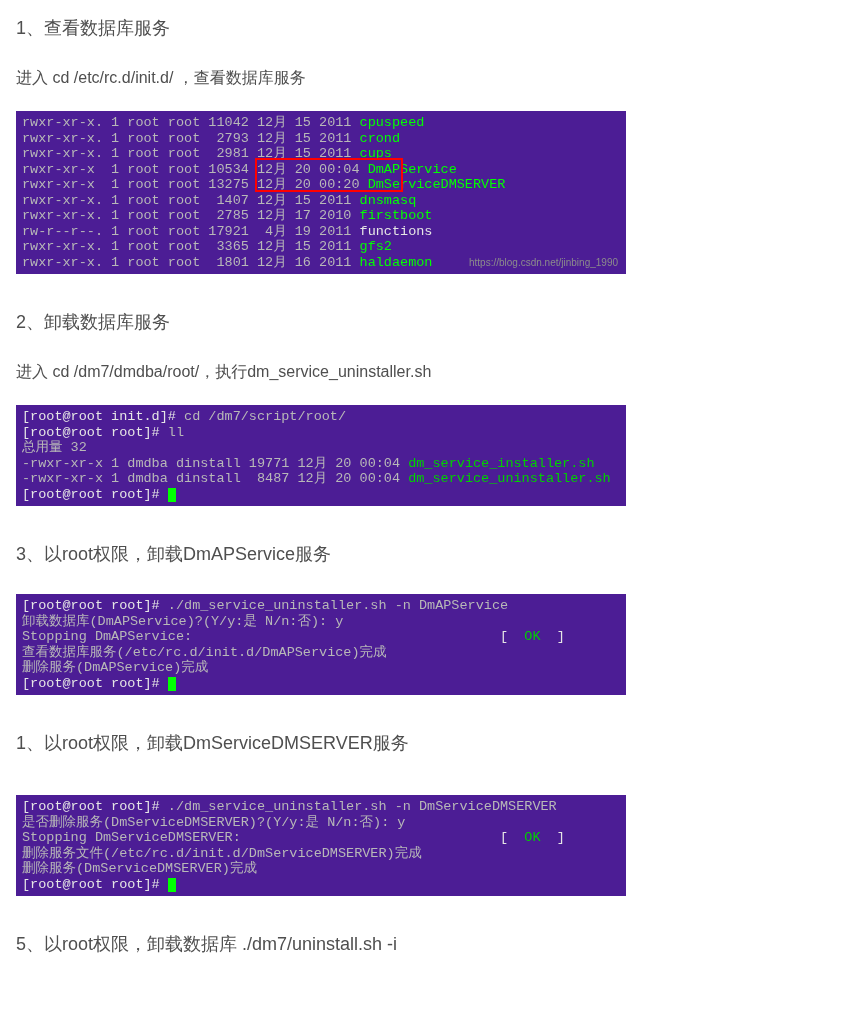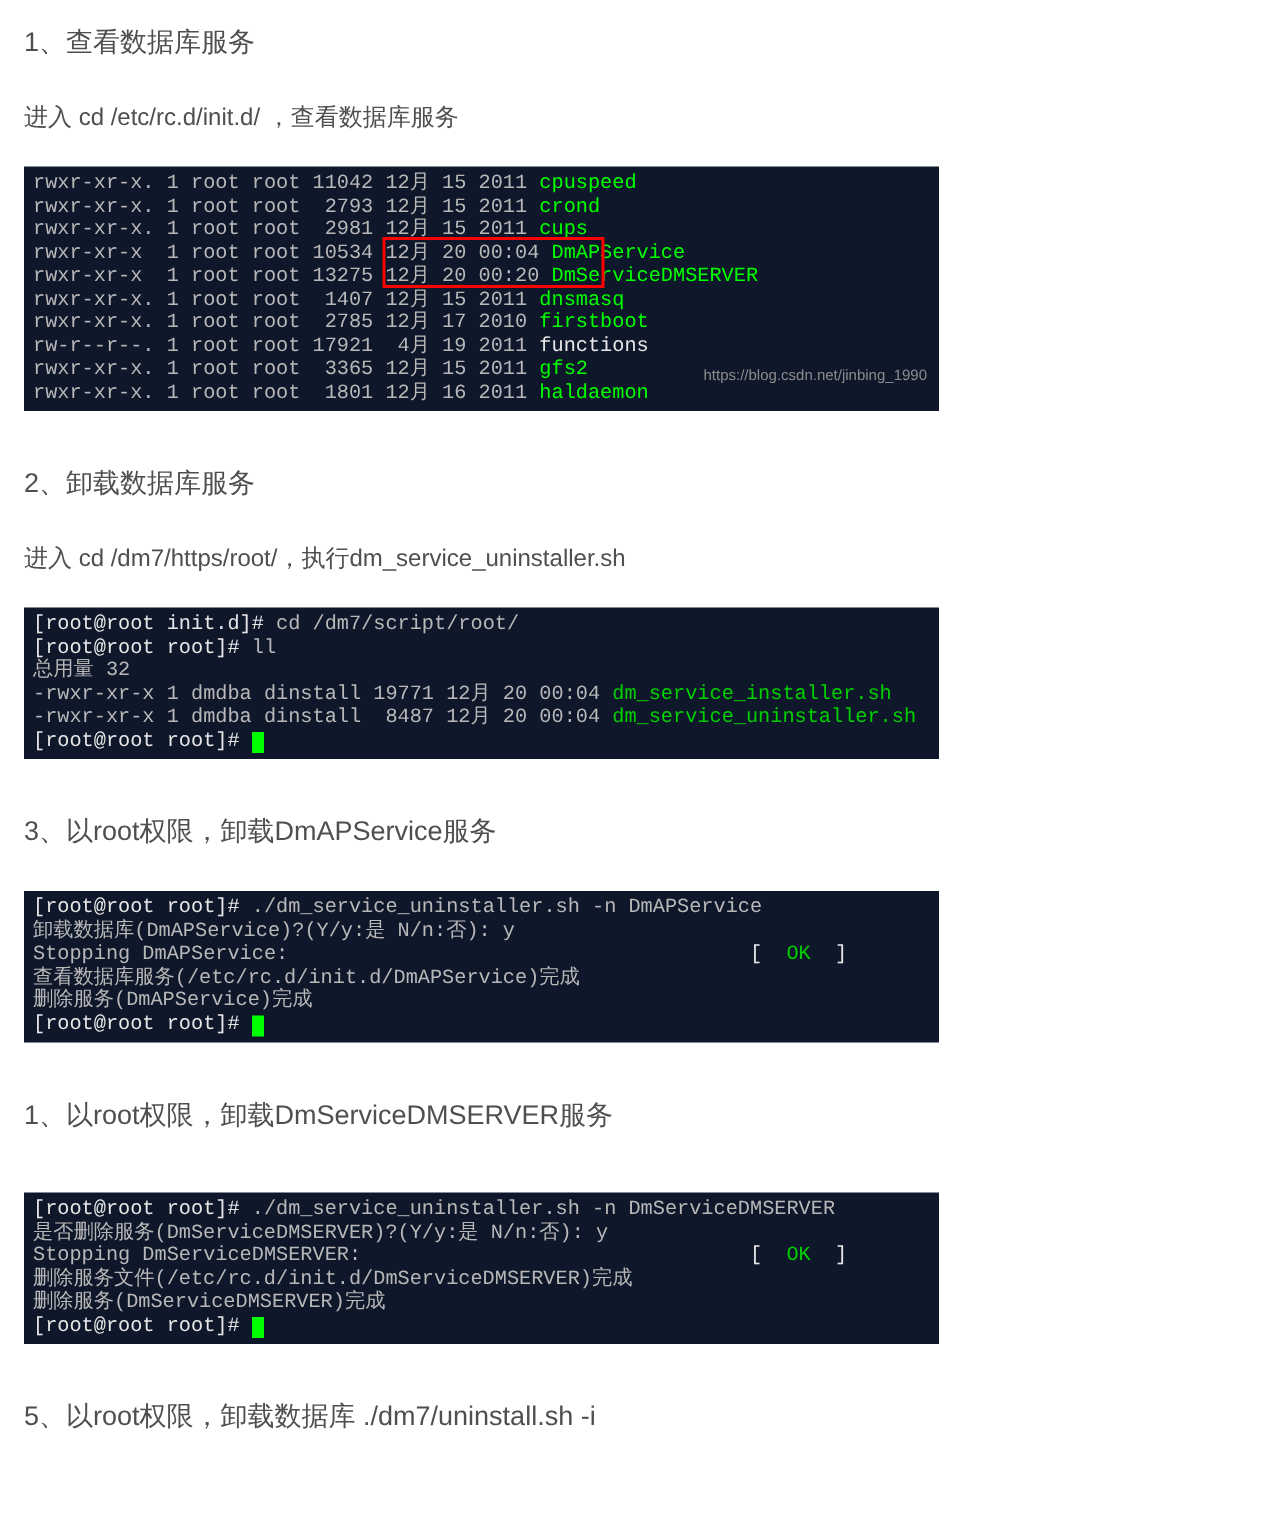--- a/index.html
+++ b/index.html
@@ -17,21 +17,21 @@
       margin: 0 0 28px 0;
       color: #4f4f4f;
     }
     .subheading {
       font-size: 16px;
       font-weight: 400;
       margin: 0 0 22px 0;
       color: #4f4f4f;
     }
     .terminal {
-      background: #0f172a;
+      background: #4c1d95;
       color: #b8b8b8;
       font-family: "Consolas", "Monaco", "Courier New", monospace;
       font-size: 13.5px;
       line-height: 1.15;
       padding: 4px 6px;
       white-space: pre;
       display: inline-block;
       position: relative;
       margin-bottom: 36px;
     }
@@ -45,21 +45,21 @@
       background: #00ff00;
       vertical-align: text-bottom;
     }
     .redbox {
       position: absolute;
       border: 2px solid #ff0000;
     }
     .watermark {
       position: absolute;
       right: 8px;
-      bottom: 18px;
+      bottom: 6px;
       color: #8c8c8c;
       font-size: 10px;
       font-family: sans-serif;
     }
   </style>
 </head>
 <body>
 
 
 
@@ -72,21 +72,21 @@
 <span>rwxr-xr-x  1 root root 10534 12月 20 00:04 </span><span class="grn">DmAPService</span>
 <span>rwxr-xr-x  1 root root 13275 12月 20 00:20 </span><span class="grn">DmServiceDMSERVER</span>
 <span>rwxr-xr-x. 1 root root  1407 12月 15 2011 </span><span class="grn">dnsmasq</span>
 <span>rwxr-xr-x. 1 root root  2785 12月 17 2010 </span><span class="grn">firstboot</span>
 <span>rw-r--r--. 1 root root 17921  4月 19 2011 </span><span class="wht">functions</span>
 <span>rwxr-xr-x. 1 root root  3365 12月 15 2011 </span><span class="grn">gfs2</span>
 <span>rwxr-xr-x. 1 root root  1801 12月 16 2011 </span><span class="grn">haldaemon</span><div class="redbox" style="left:239px; top:47px; width:144px; height:30px;"></div><div class="watermark">https://blog.csdn.net/jinbing_1990</div></div>
 
 
 <div class="heading">2、卸载数据库服务</div>
-<div class="subheading">进入  cd /dm7/https/root/，执行dm_service_uninstaller.sh</div>
+<div class="subheading">进入  cd /dm7/dmdba/root/，执行dm_service_uninstaller.sh</div>
 <div class="terminal" style="width:598px;"><span class="wht">[root@root init.d]# </span><span>cd /dm7/script/root/</span>
 <span class="wht">[root@root root]# </span><span>ll</span>
 <span>总用量 32</span>
 <span>-rwxr-xr-x 1 dmdba dinstall 19771 12月 20 00:04 </span><span class="grn2">dm_service_installer.sh</span>
 <span>-rwxr-xr-x 1 dmdba dinstall  8487 12月 20 00:04 </span><span class="grn2">dm_service_uninstaller.sh</span>
 <span class="wht">[root@root root]# </span><span class="cursor"></span></div>
 
 
 <div class="heading">3、以root权限，卸载DmAPService服务</div>
 <div class="terminal" style="width:598px;"><span class="wht">[root@root root]# </span><span>./dm_service_uninstaller.sh -n DmAPService</span>

